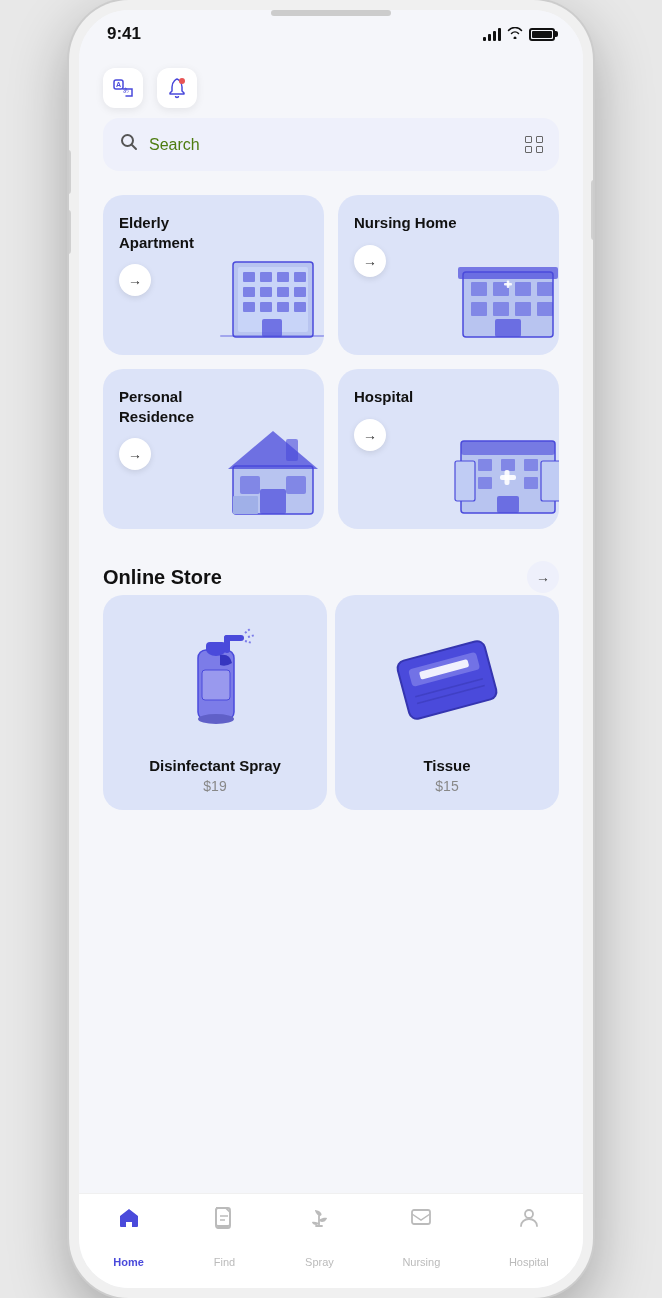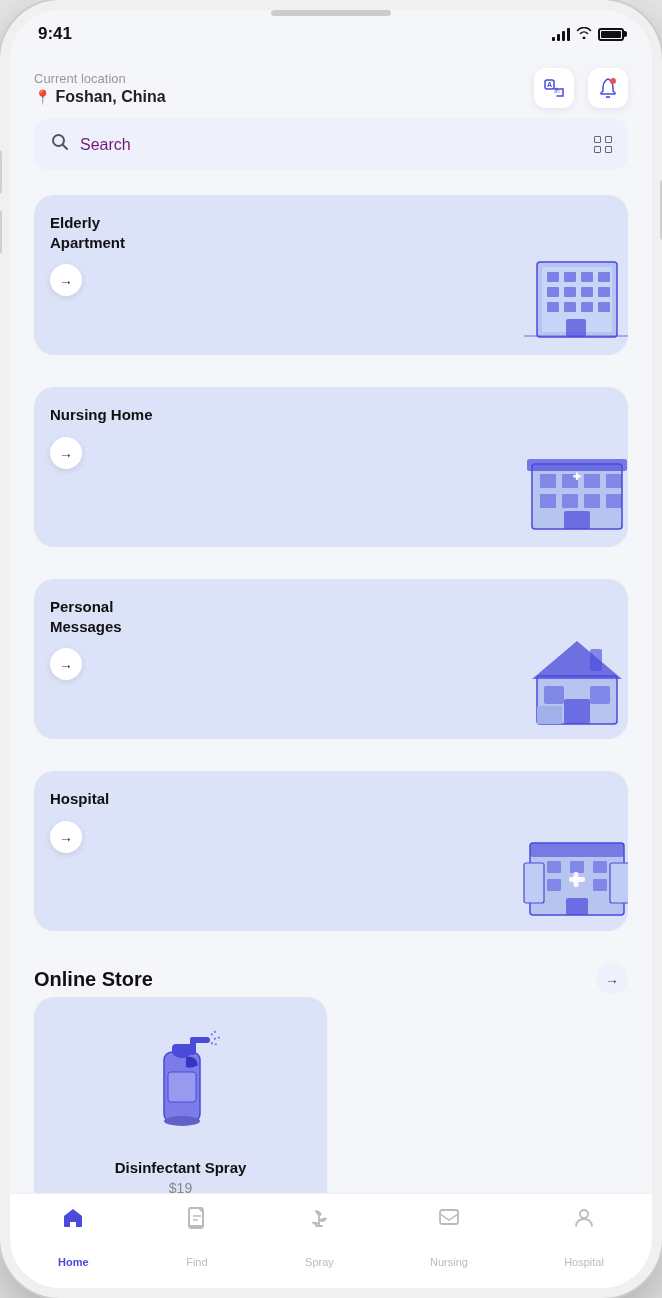--- a/index.html
+++ b/index.html
@@ -5,21 +5,21 @@
     * { box-sizing: border-box; margin: 0; padding: 0; }
     body {
       background: #e8e8e8;
       display: flex;
       justify-content: center;
       align-items: center;
       min-height: 100vh;
       font-family: -apple-system, BlinkMacSystemFont, 'Segoe UI', sans-serif;
     }
     .phone-frame {
-      width: 662px;
+      width: 524px;
       height: 1298px;
       background: #f0f0f0;
       border-radius: 60px;
       box-shadow: 0 0 0 2px #ccc, 0 20px 60px rgba(0,0,0,0.3);
       position: relative;
       overflow: hidden;
       display: flex;
       flex-direction: column;
     }
     .phone-screen {
@@ -150,21 +150,21 @@
       padding: 14px 16px;
       margin-bottom: 24px;
     }
     .search-icon {
       color: #555;
       font-size: 18px;
       margin-right: 10px;
     }
     .search-input-text {
       font-size: 16px;
-      color: #701a75;
+      color: #4d7c0f;
       flex: 1;
     }
     .grid-dots {
       display: grid;
       grid-template-columns: 1fr 1fr;
       gap: 3px;
       width: 18px;
       height: 18px;
     }
     .grid-dot {
@@ -176,22 +176,22 @@
     
     .section-title {
       font-size: 20px;
       font-weight: 800;
       color: #111;
       margin-bottom: 18px;
     }
     
     .care-grid {
       display: grid;
-      grid-template-columns: 1fr;
-      gap: 32px;
+      grid-template-columns: 1fr 1fr;
+      gap: 14px;
       margin-bottom: 32px;
     }
     .care-card {
       background: #dce3f8;
       border-radius: 20px;
       padding: 18px 16px 14px;
       position: relative;
       overflow: hidden;
       min-height: 160px;
       cursor: pointer;
@@ -375,27 +375,20 @@
         </span>
         <div class="battery-icon">
           <div class="battery-fill"></div>
         </div>
       </div>
     </div>
 
     <div class="content">
 
       <div class="header">
-        <div class="location-block">
-          <div class="location-label">Current location</div>
-          <div class="location-value">
-            <span class="location-pin">📍</span>
-            <span>Foshan, China</span>
-          </div>
-        </div>
         <div class="header-icons">
           <div class="header-icon-btn">
             <svg width="22" height="20" viewBox="0 0 22 20" fill="none">
               <rect x="2" y="2" width="9" height="9" rx="2" stroke="#4a4adb" stroke-width="1.5"></rect>
               <text x="4" y="9" font-size="7" fill="#4a4adb" font-weight="bold">A</text>
               <text x="11" y="14" font-size="6" fill="#4a4adb">あ</text>
               <path d="M11 11 L20 11 L20 18 L14 18" stroke="#4a4adb" stroke-width="1.5" stroke-linecap="round" fill="none"></path>
             </svg>
           </div>
           <div class="header-icon-btn">
@@ -476,21 +469,21 @@
 
               <rect x="42" y="72" width="26" height="18" rx="2" fill="#4a4adb" opacity="0.7"></rect>
 
               <rect x="51" y="36" width="8" height="2.5" rx="1" fill="white" opacity="0.9"></rect>
               <rect x="53.75" y="33.5" width="2.5" height="7.5" rx="1" fill="white" opacity="0.9"></rect>
             </svg>
           </div>
         </div>
 
         <div class="care-card">
-          <div class="care-card-title">Personal Messages</div>
+          <div class="care-card-title">Personal Residence</div>
           <div class="care-card-arrow">→</div>
           <div class="care-card-illustration">
             <svg viewBox="0 0 110 100" fill="none" xmlns="http://www.w3.org/2000/svg">
 
               <rect x="15" y="45" width="80" height="48" rx="3" fill="#b8c4f0" stroke="#4a4adb" stroke-width="1.5"></rect>
 
               <polygon points="10,48 55,10 100,48" fill="#4a4adb" opacity="0.75"></polygon>
 
               <rect x="22" y="55" width="20" height="18" rx="2" fill="#4a4adb" opacity="0.5"></rect>
               <rect x="68" y="55" width="20" height="18" rx="2" fill="#4a4adb" opacity="0.5"></rect>
@@ -561,20 +554,40 @@
               <line x1="78" y1="22" x2="85" y2="20" stroke="#7c7ce8" stroke-width="2" stroke-dasharray="2,2"></line>
               <line x1="75" y1="26" x2="82" y2="28" stroke="#7c7ce8" stroke-width="2" stroke-dasharray="2,2"></line>
 
               <ellipse cx="46" cy="104" rx="18" ry="5" fill="#6060c8"></ellipse>
             </svg>
           </div>
           <div class="store-product-name">Disinfectant Spray</div>
           <div class="store-product-price">$19</div>
         </div>
 
+        <div class="store-card">
+          <div class="store-product-img">
+            <svg width="120" height="100" viewBox="0 0 120 100" fill="none">
+
+              <g transform="rotate(-15 60 50)">
+                <rect x="15" y="20" width="90" height="60" rx="8" fill="#4a4adb"></rect>
+                <rect x="15" y="20" width="90" height="60" rx="8" stroke="#3535b0" stroke-width="2"></rect>
+
+                <rect x="25" y="30" width="70" height="18" rx="4" fill="#7c7ce8" opacity="0.8"></rect>
+
+                <rect x="35" y="35" width="50" height="8" rx="2" fill="white" opacity="0.9"></rect>
+
+                <line x1="25" y1="58" x2="95" y2="58" stroke="#3535b0" stroke-width="1.5" opacity="0.5"></line>
+                <line x1="25" y1="65" x2="95" y2="65" stroke="#3535b0" stroke-width="1.5" opacity="0.5"></line>
+              </g>
+            </svg>
+          </div>
+          <div class="store-product-name">Tissue</div>
+          <div class="store-product-price">$15</div>
+        </div>
       </div>
     </div>
 
     <div class="bottom-nav">
       <div class="nav-item">
         <span class="nav-item-icon active">
           <svg width="24" height="24" viewBox="0 0 24 24" fill="none">
             <path d="M3 10L12 3l9 7v10a1 1 0 01-1 1H15v-5H9v5H4a1 1 0 01-1-1V10z" fill="#4a4adb"></path>
           </svg>
         </span>

